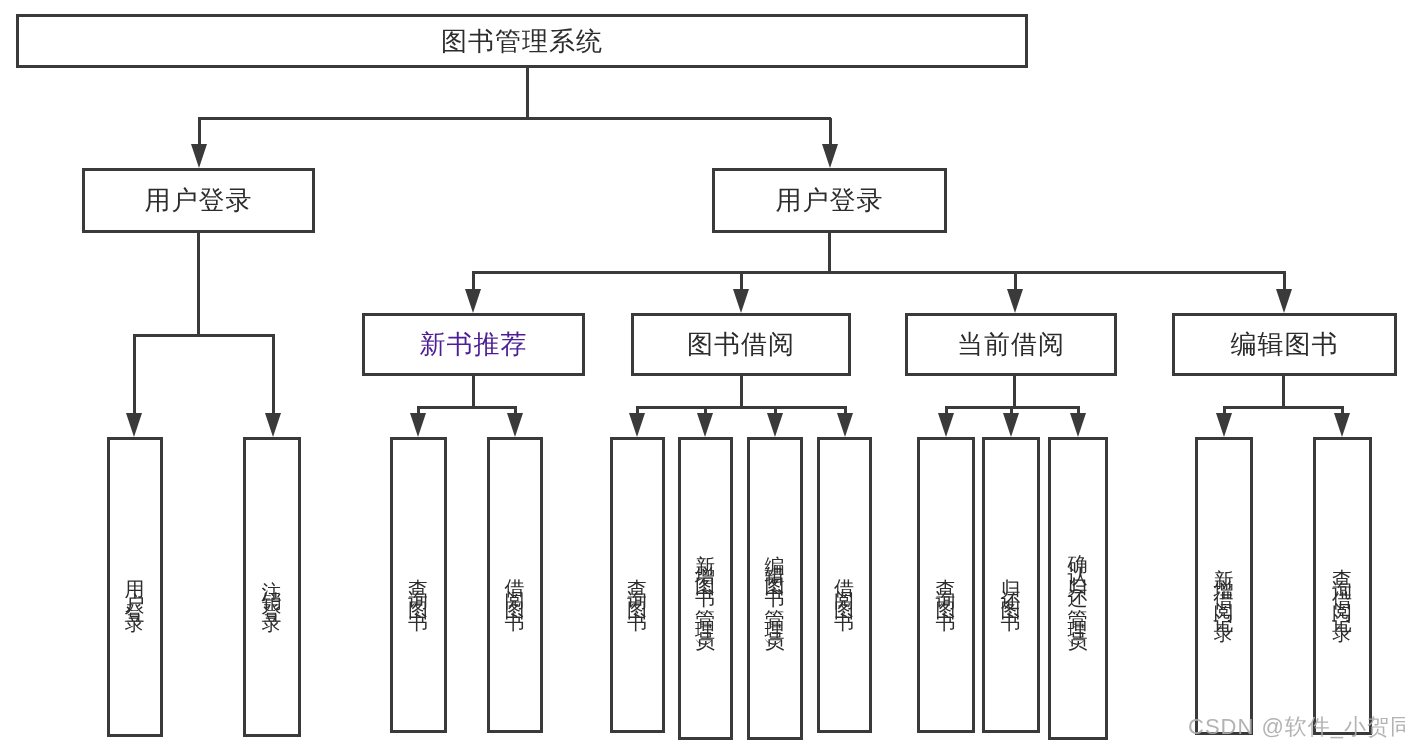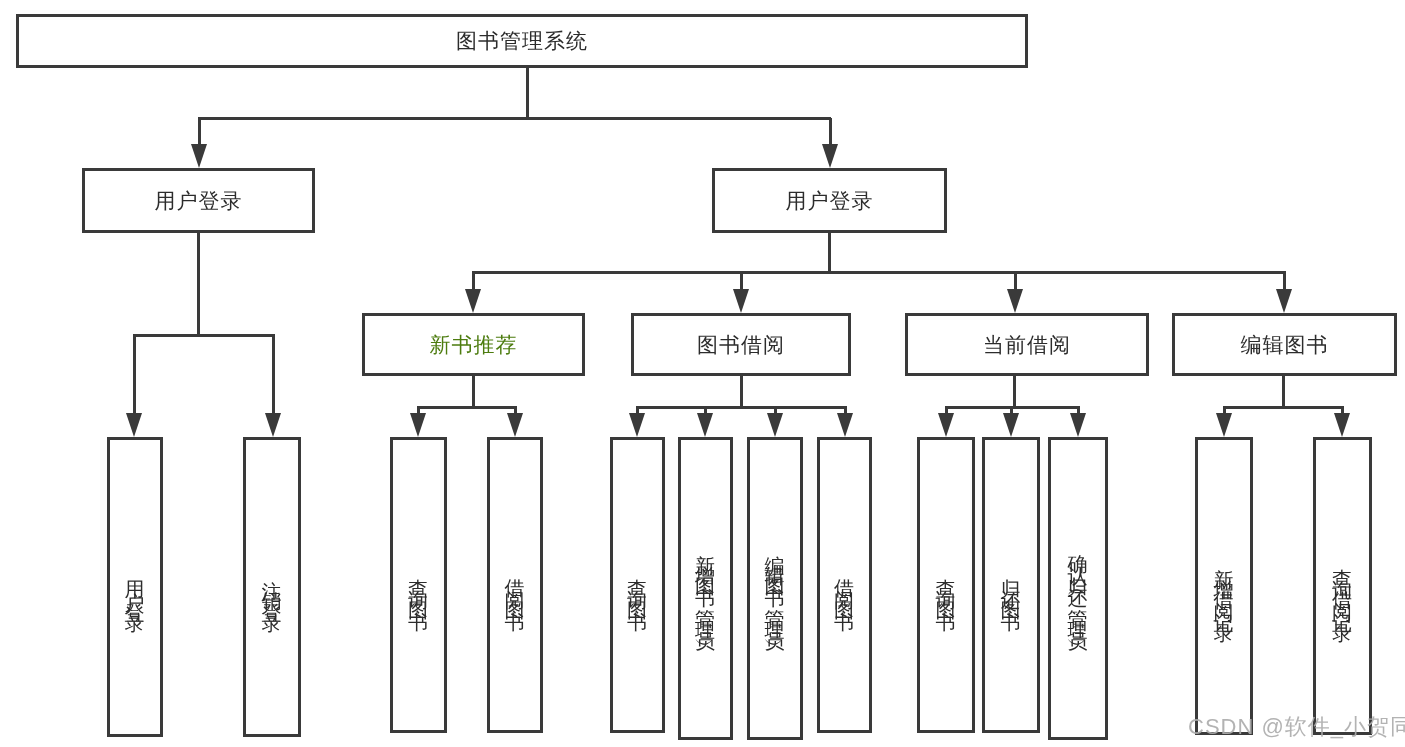--- a/index.html
+++ b/index.html
@@ -5,21 +5,21 @@
   html,body{margin:0;padding:0;background:#ffffff;}
   .canvas{
     position:relative;width:1405px;height:747px;background:#ffffff;overflow:hidden;
     font-family:"Liberation Sans","DejaVu Sans",sans-serif;
   }
   .box{
     position:absolute;box-sizing:border-box;background:#ffffff;
     border:3px solid #3a3a3a;color:#2c2c2c;
     display:flex;align-items:center;justify-content:center;text-align:center;
   }
-  .box.h span{font-size:21px;letter-spacing:1px;white-space:nowrap;}
+  .box.h span{font-size:26px;letter-spacing:1px;white-space:nowrap;}
   .box.v span{writing-mode:vertical-rl;text-orientation:mixed;font-size:20px;letter-spacing:11px;line-height:1;}
   .line{position:absolute;background:#3a3a3a;}
   .head{
     position:absolute;width:0;height:0;
     border-left:8px solid transparent;border-right:8px solid transparent;
     border-top:24px solid #3a3a3a;
   }
   .watermark{
     position:absolute;left:1188px;top:712px;
     color:rgba(172,172,172,0.92);font-size:22px;white-space:nowrap;letter-spacing:1px;
@@ -86,27 +86,27 @@
   <div id="nodes">
       <div class="box h" style="left: 16px; top: 14px; width: 1012px; height: 54px; border-color: rgb(58, 58, 58); background: rgb(255, 255, 255); color: rgb(44, 44, 44);">
         <span>图书管理系统</span>
       </div>
       <div class="box h" style="left: 82px; top: 168px; width: 233px; height: 65px; border-color: rgb(58, 58, 58); background: rgb(255, 255, 255); color: rgb(44, 44, 44);">
         <span>用户登录</span>
       </div>
       <div class="box h" style="left: 712px; top: 168px; width: 235px; height: 65px; border-color: rgb(58, 58, 58); background: rgb(255, 255, 255); color: rgb(44, 44, 44);">
         <span>用户登录</span>
       </div>
-      <div class="box h" style="left: 362px; top: 313px; width: 223px; height: 63px; border-color: rgb(58, 58, 58); background: rgb(255, 255, 255); color: #4d7c0f;">
+      <div class="box h" style="left: 362px; top: 313px; width: 223px; height: 63px; border-color: rgb(58, 58, 58); background: rgb(255, 255, 255); color: #4c1d95;">
         <span>新书推荐</span>
       </div>
       <div class="box h" style="left: 631px; top: 313px; width: 220px; height: 63px; border-color: rgb(58, 58, 58); background: rgb(255, 255, 255); color: rgb(44, 44, 44);">
         <span>图书借阅</span>
       </div>
-      <div class="box h" style="left: 905px; top: 313px; width: 244px; height: 63px; border-color: rgb(58, 58, 58); background: rgb(255, 255, 255); color: rgb(44, 44, 44);">
+      <div class="box h" style="left: 905px; top: 313px; width: 212px; height: 63px; border-color: rgb(58, 58, 58); background: rgb(255, 255, 255); color: rgb(44, 44, 44);">
         <span>当前借阅</span>
       </div>
       <div class="box h" style="left: 1172px; top: 313px; width: 225px; height: 63px; border-color: rgb(58, 58, 58); background: rgb(255, 255, 255); color: rgb(44, 44, 44);">
         <span>编辑图书</span>
       </div>
       <div class="box v" style="left: 107px; top: 437px; width: 56px; height: 300px; border-color: rgb(58, 58, 58); background: rgb(255, 255, 255); color: rgb(44, 44, 44);">
         <span>用户登录</span>
       </div>
       <div class="box v" style="left: 243px; top: 437px; width: 58px; height: 300px; border-color: rgb(58, 58, 58); background: rgb(255, 255, 255); color: rgb(44, 44, 44);">
         <span>注销登录</span>

